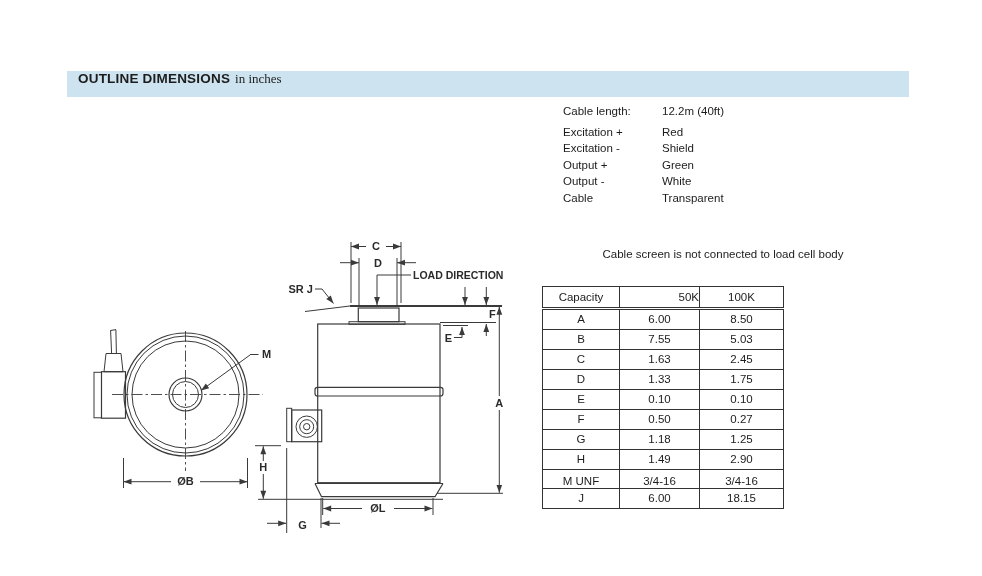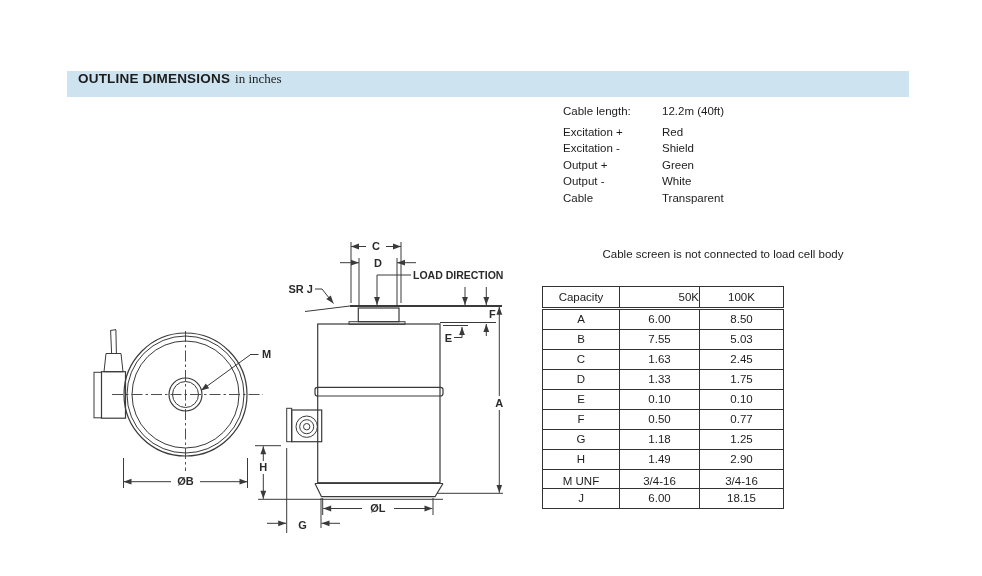--- a/index.html
+++ b/index.html
@@ -103,21 +103,21 @@
       <td>1.75</td>
     </tr>
     <tr>
       <td>E</td>
       <td>0.10</td>
       <td>0.10</td>
     </tr>
     <tr>
       <td>F</td>
       <td>0.50</td>
-      <td>0.77</td>
+      <td>0.27</td>
     </tr>
     <tr>
       <td>G</td>
       <td>1.18</td>
       <td>1.25</td>
     </tr>
     <tr>
       <td>H</td>
       <td>1.49</td>
       <td>2.90</td>

